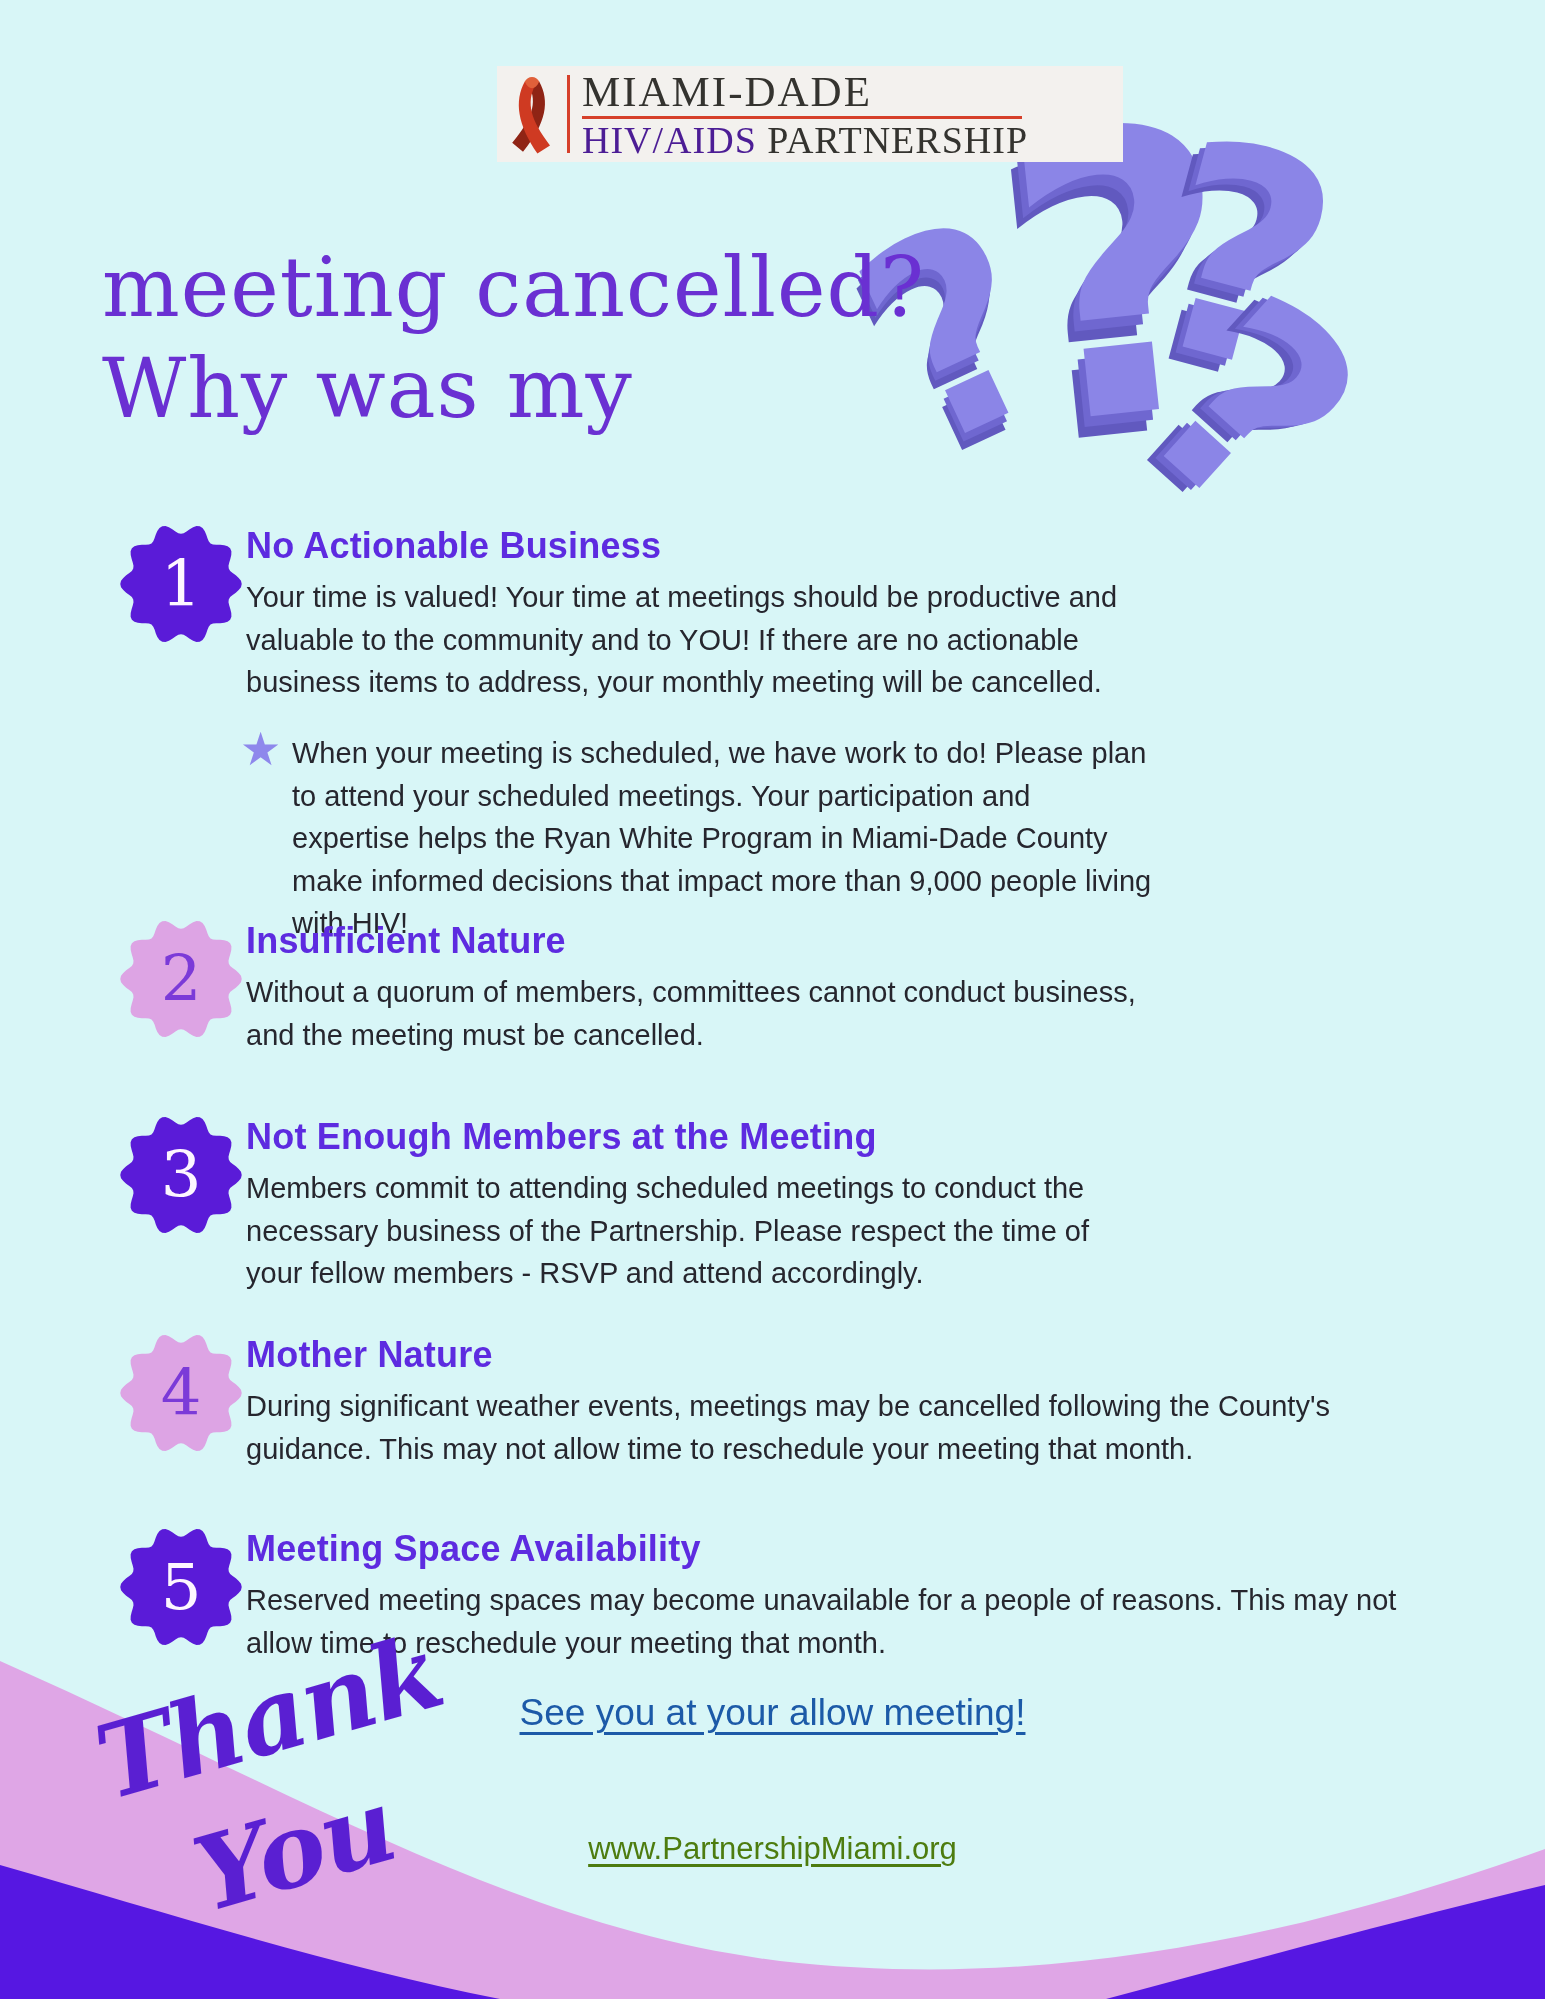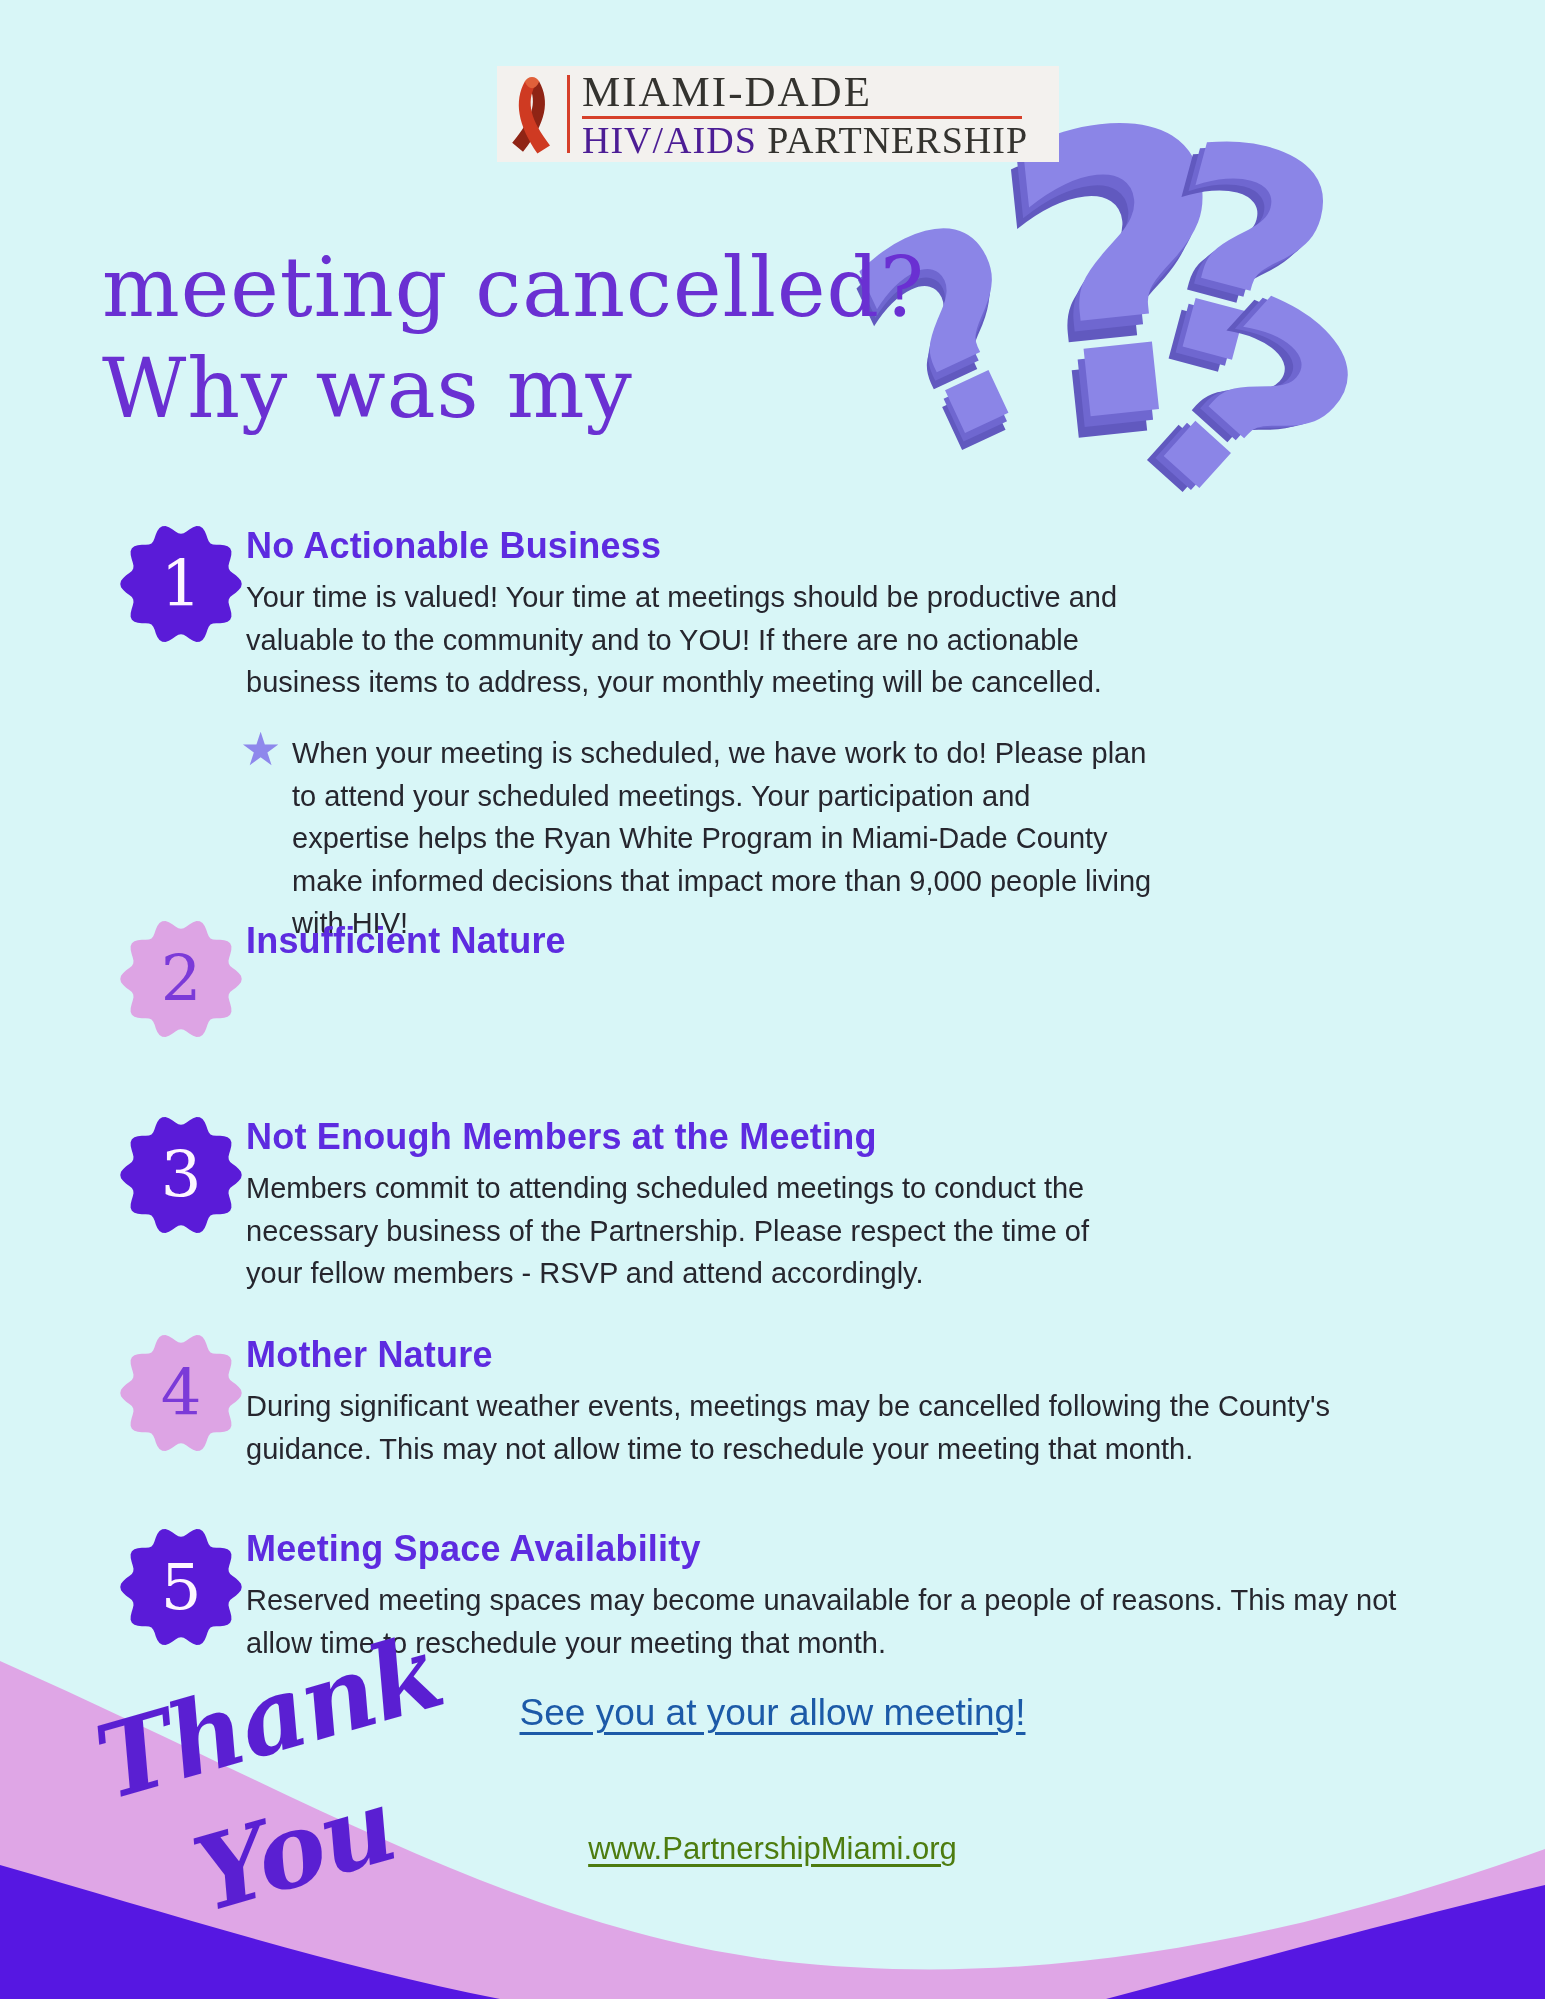--- a/index.html
+++ b/index.html
@@ -3,21 +3,21 @@
 <meta charset="utf-8">
 <style>
   html,body{margin:0;padding:0;background:#bfeff2;}
   .page{
     position:relative;width:1545px;height:1999px;overflow:hidden;
     background:#d8f6f7;font-family:"Liberation Sans",sans-serif;
   }
 
   
   .logo{
-    position:absolute;left:497px;top:66px;width:562px;height:96px;
+    position:absolute;left:497px;top:66px;width:626px;height:96px;
     background:#f3f1ee;display:flex;align-items:center;box-sizing:border-box;
     padding:6px 10px 6px 8px;z-index:3;
   }
   .logo .ribbon{flex:0 0 auto;margin-right:8px;}
   .logo .divider{width:3px;height:78px;background:#d6402a;margin-right:12px;}
   .logo-text{display:flex;flex-direction:column;}
   .logo-line1{
     font-family:"Liberation Serif",serif;font-size:43px;color:#34332f;
     letter-spacing:2px;line-height:1.0;
   }
@@ -135,20 +135,21 @@
 
   <div class="item w-narrow" id="item2">
     <div class="badge pink">
       <svg viewBox="0 0 100 100">
           <path fill="currentColor" d="M98.2,50.0L97.6,52.5L95.8,54.8L93.5,56.9L91.0,58.7L89.0,60.4L87.9,62.3L87.7,64.5L88.3,67.0L89.2,70.0L89.9,73.0L90.0,75.9L89.0,78.3L87.0,80.0L84.3,80.8L81.1,81.1L78.0,81.1L75.4,81.4L73.4,82.2L72.0,83.9L71.0,86.3L70.0,89.2L68.8,92.1L67.1,94.5L64.9,95.8L62.3,96.0L59.6,95.1L56.9,93.5L54.4,91.7L52.1,90.3L50.0,89.8L47.9,90.3L45.6,91.7L43.1,93.5L40.4,95.1L37.7,96.0L35.1,95.8L32.9,94.5L31.2,92.1L30.0,89.2L29.1,86.3L28.0,83.9L26.6,82.2L24.6,81.4L22.0,81.1L18.9,81.1L15.7,80.8L13.0,80.0L11.0,78.3L10.0,75.9L10.1,73.0L10.8,70.0L11.7,67.0L12.3,64.5L12.1,62.3L11.0,60.4L9.0,58.7L6.5,56.9L4.2,54.8L2.4,52.5L1.8,50.0L2.4,47.5L4.2,45.2L6.5,43.1L9.0,41.3L11.0,39.6L12.1,37.7L12.3,35.5L11.7,33.0L10.8,30.0L10.1,26.9L10.0,24.1L11.0,21.7L13.0,20.0L15.7,19.2L18.9,18.9L22.0,18.9L24.6,18.6L26.6,17.8L28.0,16.1L29.0,13.7L30.0,10.8L31.2,7.9L32.9,5.5L35.1,4.2L37.7,4.0L40.4,4.9L43.1,6.5L45.6,8.3L47.9,9.7L50.0,10.2L52.1,9.7L54.4,8.3L56.9,6.5L59.6,4.9L62.3,4.0L64.9,4.2L67.1,5.5L68.8,7.9L70.0,10.8L71.0,13.7L72.0,16.1L73.4,17.8L75.4,18.6L78.0,18.9L81.1,18.9L84.3,19.2L87.0,20.0L89.0,21.7L90.0,24.1L89.9,26.9L89.2,30.0L88.3,33.0L87.7,35.5L87.9,37.7L89.0,39.6L91.0,41.3L93.5,43.1L95.8,45.2L97.6,47.5L98.2,50.0Z"></path>
         </svg>
       <span class="num">2</span>
     </div>
     <div class="content">
       <h2 class="heading">Insufficient Nature</h2>
+      <div class="body">Without a quorum of members, committees cannot conduct business, and the meeting must be cancelled.</div>
     </div>
   </div>
 
   <div class="item w-narrow" id="item3">
     <div class="badge purple">
       <svg viewBox="0 0 100 100">
           <path fill="currentColor" d="M98.2,50.0L97.6,52.5L95.8,54.8L93.5,56.9L91.0,58.7L89.0,60.4L87.9,62.3L87.7,64.5L88.3,67.0L89.2,70.0L89.9,73.0L90.0,75.9L89.0,78.3L87.0,80.0L84.3,80.8L81.1,81.1L78.0,81.1L75.4,81.4L73.4,82.2L72.0,83.9L71.0,86.3L70.0,89.2L68.8,92.1L67.1,94.5L64.9,95.8L62.3,96.0L59.6,95.1L56.9,93.5L54.4,91.7L52.1,90.3L50.0,89.8L47.9,90.3L45.6,91.7L43.1,93.5L40.4,95.1L37.7,96.0L35.1,95.8L32.9,94.5L31.2,92.1L30.0,89.2L29.1,86.3L28.0,83.9L26.6,82.2L24.6,81.4L22.0,81.1L18.9,81.1L15.7,80.8L13.0,80.0L11.0,78.3L10.0,75.9L10.1,73.0L10.8,70.0L11.7,67.0L12.3,64.5L12.1,62.3L11.0,60.4L9.0,58.7L6.5,56.9L4.2,54.8L2.4,52.5L1.8,50.0L2.4,47.5L4.2,45.2L6.5,43.1L9.0,41.3L11.0,39.6L12.1,37.7L12.3,35.5L11.7,33.0L10.8,30.0L10.1,26.9L10.0,24.1L11.0,21.7L13.0,20.0L15.7,19.2L18.9,18.9L22.0,18.9L24.6,18.6L26.6,17.8L28.0,16.1L29.0,13.7L30.0,10.8L31.2,7.9L32.9,5.5L35.1,4.2L37.7,4.0L40.4,4.9L43.1,6.5L45.6,8.3L47.9,9.7L50.0,10.2L52.1,9.7L54.4,8.3L56.9,6.5L59.6,4.9L62.3,4.0L64.9,4.2L67.1,5.5L68.8,7.9L70.0,10.8L71.0,13.7L72.0,16.1L73.4,17.8L75.4,18.6L78.0,18.9L81.1,18.9L84.3,19.2L87.0,20.0L89.0,21.7L90.0,24.1L89.9,26.9L89.2,30.0L88.3,33.0L87.7,35.5L87.9,37.7L89.0,39.6L91.0,41.3L93.5,43.1L95.8,45.2L97.6,47.5L98.2,50.0Z"></path>
         </svg>
       <span class="num">3</span>
     </div>

